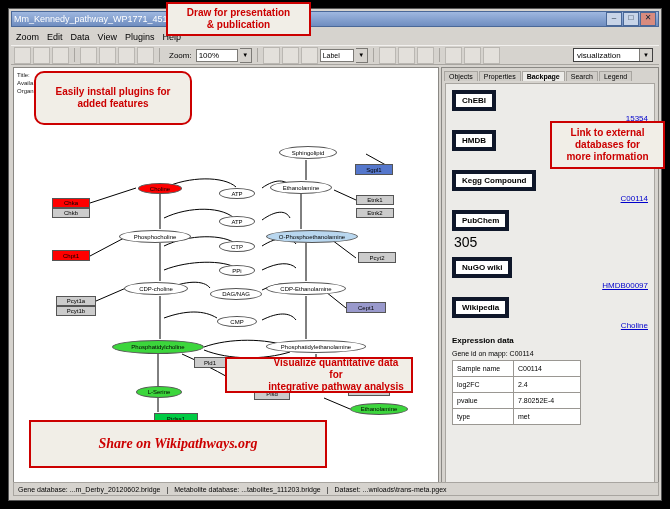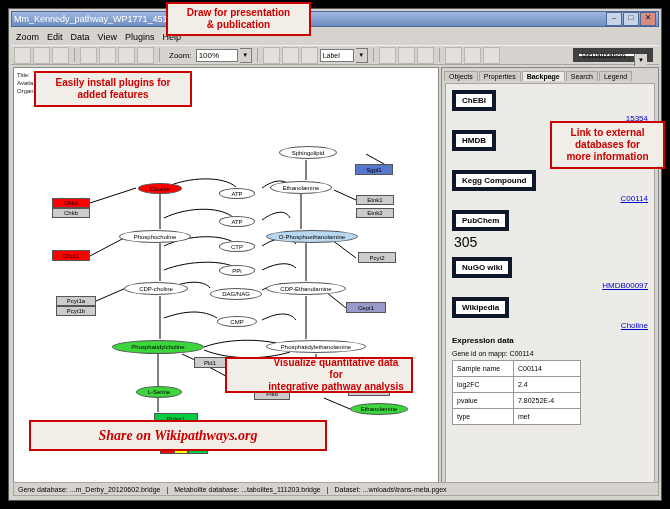--- a/index.html
+++ b/index.html
@@ -26,21 +26,21 @@
     padding-left:3px;box-sizing:border-box;}
   .tbtn{width:15px;height:15px;border:1px solid #bab7b2;background:#e3e0db;display:inline-block;position:relative;}
   .tsep{width:1px;height:14px;background:#a8a5a0;margin:0 3px;}
   .zoomlab{font-size:8px;margin:0 2px 0 4px;}
   .zoombox{width:42px;height:13px;background:#fff;border:1px solid #7c7a76;font-size:8px;
     display:flex;align-items:center;padding-left:2px;box-sizing:border-box;}
   .zoomarr{width:11px;height:13px;background:#d6d3ce;border:1px solid #7c7a76;border-left:none;
     font-size:6px;display:flex;align-items:center;justify-content:center;}
   .labelbox{width:34px;height:13px;background:#fff;border:1px solid #7c7a76;font-size:7px;
     display:flex;align-items:center;padding-left:2px;box-sizing:border-box;}
-  .viscombo{position:absolute;right:6px;top:2px;width:80px;height:14px;background:#fff;border:6px solid #404040;
+  .viscombo{position:absolute;right:6px;top:2px;width:80px;height:14px;background:#fff;border:1px solid #404040;
     font-size:8px;display:flex;align-items:center;padding-left:3px;box-sizing:border-box;}
   .viscombo .arr{position:absolute;right:0;top:0;width:12px;height:12px;background:#d6d3ce;border-left:1px solid #7c7a76;
     font-size:6px;display:flex;align-items:center;justify-content:center;}
 
   
   .canvas{position:absolute;left:4px;top:58px;width:424px;height:425px;background:#fff;border:1px solid #8a8884;overflow:hidden;}
   .canvasmeta{position:absolute;left:3px;top:3px;font-size:6px;color:#222;line-height:8px;}
 
   
   .node{position:absolute;font-size:6px;color:#000;display:flex;align-items:center;justify-content:center;
@@ -261,22 +261,22 @@
   <div class="status">
     <span>Gene database: ...m_Derby_20120602.bridge</span>
     <span>|</span>
     <span>Metabolite database: ...tabolites_111203.bridge</span>
     <span>|</span>
     <span>Dataset: ...wnloads\trans-meta.pgex</span>
   </div>
 
   <div class="callout" style="left: 157px; top: -7px; width: 145px; height: 34px; white-space: pre-line;">Draw for presentation
 &amp; publication</div>
-  <div class="callout" style="left: 25px; top: 62px; width: 158px; height: 36px; white-space: pre-line;">Easily install plugins for
+  <div class="callout" style="left: 25px; top: 62px; width: 158px; height: 54px; white-space: pre-line; border-radius: 10px;">Easily install plugins for
 added features</div>
   <div class="callout" style="left: 541px; top: 112px; width: 115px; height: 48px; white-space: pre-line;">Link  to external
 databases  for
 more information</div>
   <div class="callout" style="left: 216px; top: 348px; width: 188px; height: 36px; white-space: pre-line; padding-left: 40px;">Visualize quantitative data  for
 integrative pathway analysis</div>
-  <div class="callout co-share" style="left: 20px; top: 411px; width: 298px; height: 31px; white-space: pre-line;">Share on Wikipathways.org</div>
+  <div class="callout co-share" style="left: 20px; top: 411px; width: 298px; height: 48px; white-space: pre-line;">Share on Wikipathways.org</div>
 
 </div>
 
 </body></html>

